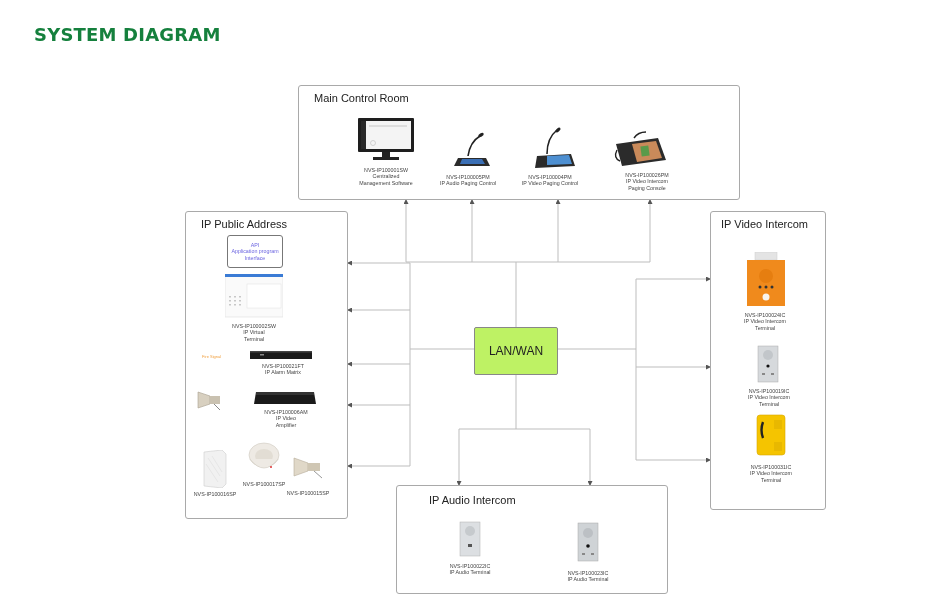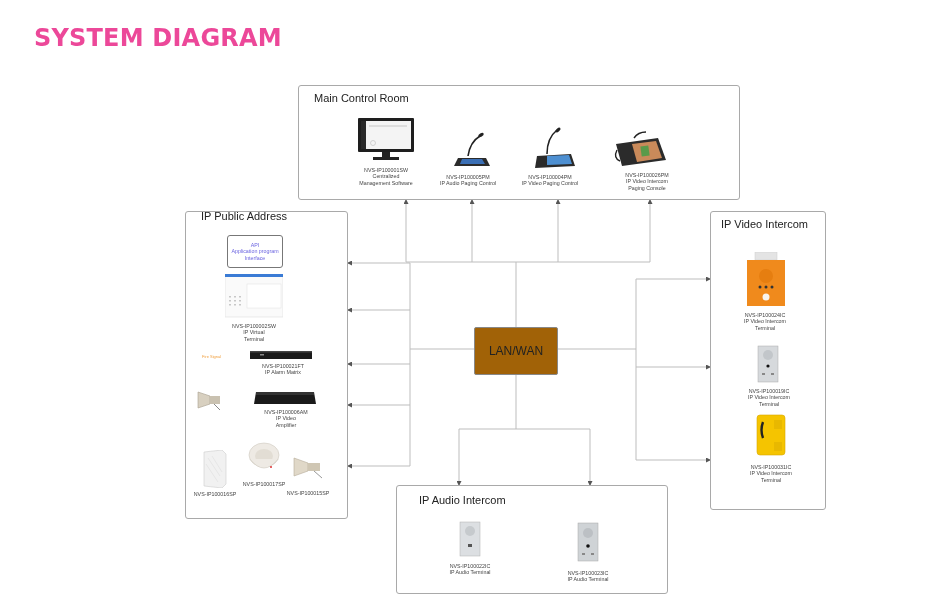--- a/index.html
+++ b/index.html
@@ -1,21 +1,21 @@
 <!DOCTYPE html>
 <html><head>
 <meta charset="utf-8">
 <style>
   html, body { margin:0; padding:0; background:#fff; }
   body { width:929px; height:612px; position:relative; overflow:hidden; font-family:"Liberation Sans", sans-serif; color:#333; }
-  .page-title { position:absolute; left:34px; top:24px; font-size:24px; font-weight:bold; color:#ec4899; letter-spacing:0.2px; font-family:"DejaVu Sans", sans-serif; }
+  .page-title { position:absolute; left:34px; top:24px; font-size:18px; font-weight:bold; color:#15803d; letter-spacing:0.2px; font-family:"DejaVu Sans", sans-serif; }
   .panel { position:absolute; border:1.5px solid #a9a9a9; border-radius:3px; background:#fff; }
   .panel-title { position:absolute; font-size:11px; color:#222; white-space:nowrap;text-align:center; }
   .cap { position:absolute; font-size:5.3px; line-height:6.3px; color:#444; text-align:center; white-space:nowrap; transform:translateX(-50%); }
-  .hub { position:absolute; left:474px; top:327px; width:82px; height:46px; border:1.2px solid #888; border-radius:2px; background:#a16207; display:flex; align-items:center; justify-content:center; font-size:12px; color:#222; }
+  .hub { position:absolute; left:474px; top:327px; width:82px; height:46px; border:1.2px solid #888; border-radius:2px; background:#bef264; display:flex; align-items:center; justify-content:center; font-size:12px; color:#222; }
   svg.wires { position:absolute; left:0; top:0; }
   .dev { position:absolute; }
   .api-box { position:absolute; left:227px; top:235px; width:54px; height:31px; border:1.2px solid #777; border-radius:3px; background:#fff; font-size:5.3px; line-height:6.3px; color:#6a63e0; text-align:center; display:flex; flex-direction:column; justify-content:center; }
   .fire { position:absolute; left:202px; top:354px; font-size:4px; color:#f0a040; }
 </style>
 </head>
 <body>
 
 <div class="page-title">SYSTEM DIAGRAM</div>
 
@@ -106,21 +106,21 @@
   <rect x="29" y="18" width="8" height="10" fill="#5a9a4a" transform="rotate(-8 33 23)"></rect>
   <path d="M5,22 Q1,30 8,33" stroke="#222" stroke-width="1.4" fill="none"></path>
 </svg>
 <div class="cap" style="left:647px;top:172px;">
   <div>NVS-IP100026PM</div>
   <div>IP Video Intercom</div>
   <div>Paging Console</div>
 </div>
 
 <div class="panel" style="left:185px;top:211px;width:161px;height:306px;"></div>
-<div class="panel-title" style="left:201px;top:210px;">IP Public Address</div>
+<div class="panel-title" style="left:201px;top:218px;">IP Public Address</div>
 
 <div class="api-box">
   <div>API</div>
   <div>Application program</div>
   <div>Interface</div>
 </div>
 
 <svg class="dev" style="left:225px;top:274px;" width="58" height="44">
   <rect x="0" y="0" width="58" height="43" fill="#fafafa" stroke="#ddd" stroke-width="0.6"></rect>
   <rect x="0" y="0" width="58" height="3" fill="#3a7bd5"></rect>
@@ -243,21 +243,21 @@
   <rect x="18" y="6" width="8" height="9" fill="#e8b800"></rect>
   <rect x="18" y="28" width="8" height="9" fill="#e8b800"></rect>
 </svg>
 <div class="cap" style="left:771px;top:464px;">
   <div>NVS-IP100031IC</div>
   <div>IP Video Intercom</div>
   <div>Terminal</div>
 </div>
 
 <div class="panel" style="left:396px;top:485px;width:270px;height:107px;"></div>
-<div class="panel-title" style="left:419px;top:494px;">IP Audio  Intercom</div>
+<div class="panel-title" style="left:429px;top:494px;">IP Audio  Intercom</div>
 
 <svg class="dev" style="left:459px;top:521px;" width="22" height="36">
   <rect x="1" y="1" width="20" height="34" fill="#dcdfe2" stroke="#b0b0b0" stroke-width="0.5"></rect>
   <circle cx="11" cy="10" r="5" fill="#c6cacd"></circle>
   <rect x="9" y="23" width="4" height="3" fill="#555"></rect>
 </svg>
 <div class="cap" style="left:470px;top:563px;">
   <div>NVS-IP100022IC</div>
   <div>IP Audio Terminal</div>
 </div>

